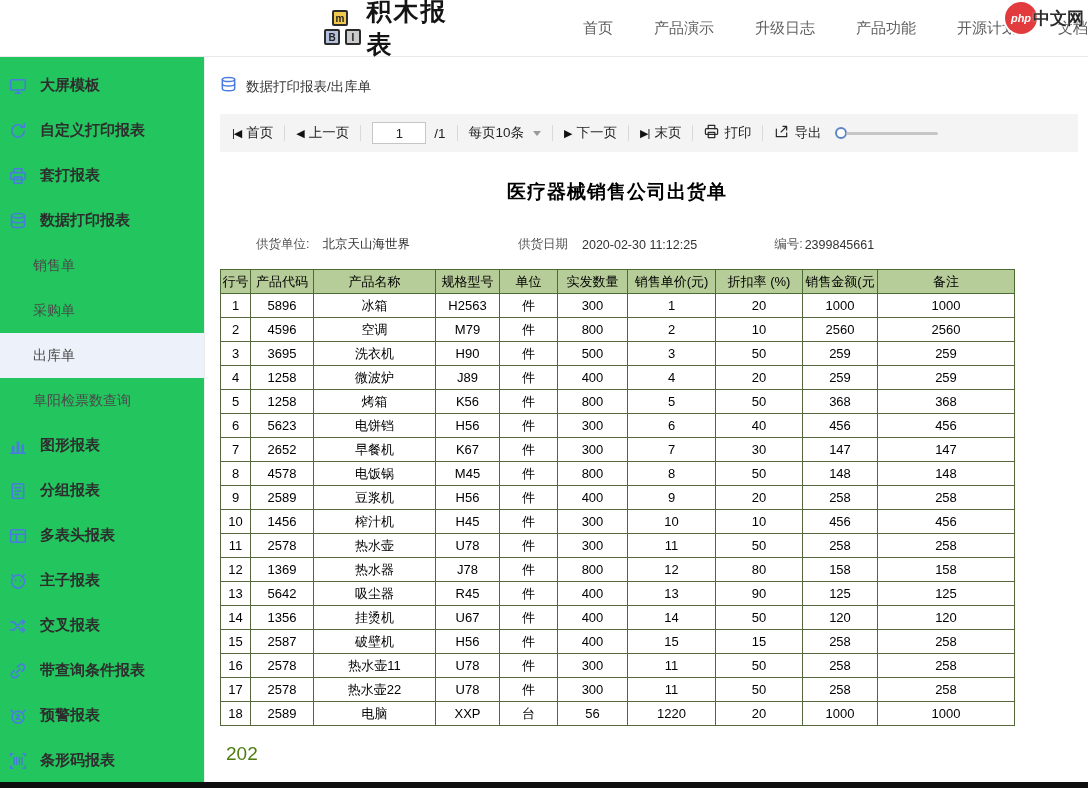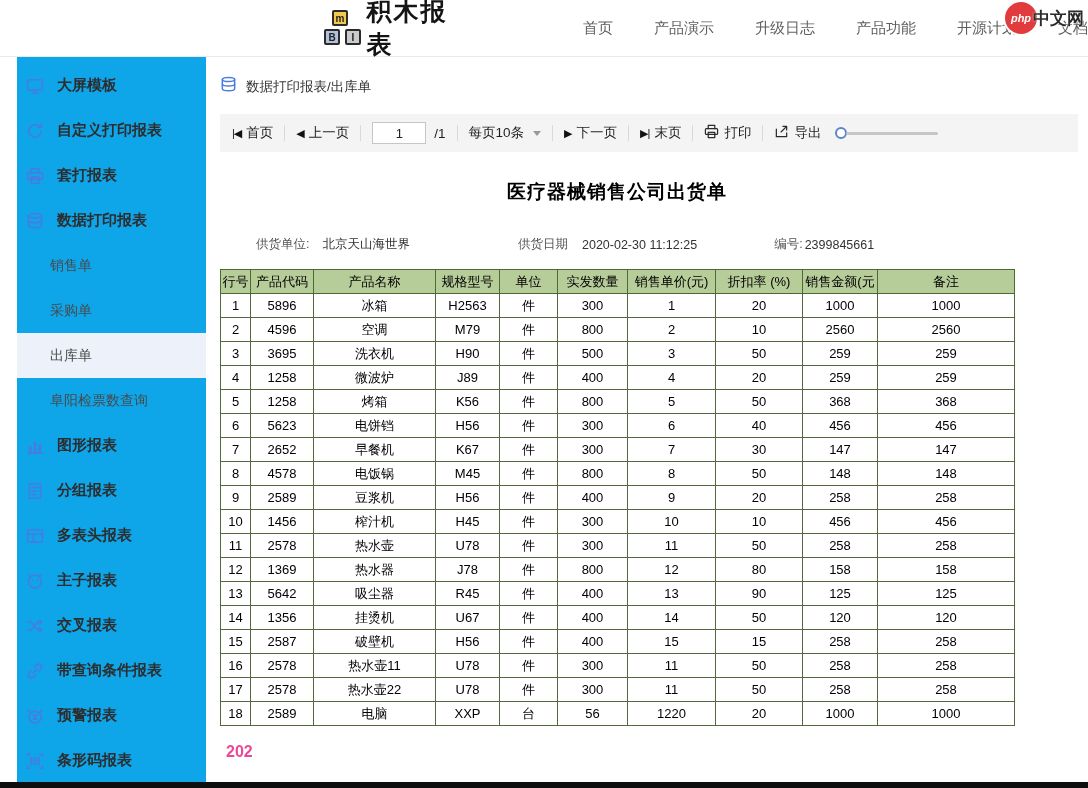--- a/index.html
+++ b/index.html
@@ -19,21 +19,21 @@
   .logo-text { font-size:25px; font-weight:900; color:#141414; letter-spacing:2px; margin-left:6px; }
   .top-nav { display:flex; gap:41px; margin-left:122px; }
   .top-nav .nav-item { font-size:15px; color:#5f5f5f; cursor:pointer; white-space:nowrap; }
   .watermark { position:absolute; right:4px; top:2px; display:flex; align-items:center; z-index:6; }
   .php-badge { width:32px; height:32px; border-radius:50%; background:#e23b3e; color:#fff;
     display:flex; align-items:center; justify-content:center; font-size:11px; font-weight:bold;
     font-style:italic; box-shadow:0 0 0 2px #fff; }
   .wm-text { font-size:17px; font-weight:800; color:#2b2b2b; margin-left:-4px; text-shadow:0 0 2px #fff; }
 
   
-  .sidebar { position:absolute; top:57px; left:17px; width:205px; bottom:0; background:#0ea5e9;
+  .sidebar { position:absolute; top:57px; left:0; width:205px; bottom:0; background:#22c55e;
     border-right:1px solid #ededed; padding-top:6px; }
   .side-item { height:45px; display:flex; align-items:center; padding-left:9px; cursor:pointer; }
   .side-item .icon { width:19px; height:19px; flex:0 0 19px; display:flex; align-items:center; }
   .side-item .lbl { margin-left:12px; font-size:15px; font-weight:bold; color:#2d2d2d; white-space:nowrap; }
   .side-sub { height:45px; display:flex; align-items:center; padding-left:33px; cursor:pointer; }
   .side-sub .lbl { font-size:14px; color:#4a4a4a; font-weight:normal; }
   .side-sub.active { background:#edf1f9; }
   svg.sicon { stroke:#4a7be0; fill:none; stroke-width:1.4; stroke-linecap:round; stroke-linejoin:round; }
 
   
@@ -65,21 +65,21 @@
   .info-val { color:#333; }
   .i1l { margin-left:36px; } .i1v { margin-left:13px; }
   .i2l { margin-left:108px; } .i2v { margin-left:14px; }
   .i3l { margin-left:77px; } .i3v { margin-left:2px; }
 
   table.report-table { border-collapse:collapse; margin-top:16px; table-layout:fixed; width:794px; }
   .report-table th { background:#b6cc99; border:1px solid #4c6b34; font-weight:normal;
     font-size:13px; color:#000; height:24px; padding:0 1px; white-space:nowrap; overflow:hidden; }
   .report-table td { border:1px solid #55673d; font-size:13px; color:#000; height:24px;
     text-align:center; white-space:nowrap; overflow:hidden; background:#fff; }
-  .footer-total { font-size:16px; color:#ec4899; margin:17px 0 0 6px;font-weight:bold; }
+  .footer-total { font-size:19px; color:#4d7c0f; margin:17px 0 0 6px; }
 
   .bottom-bar { position:absolute; left:0; right:0; bottom:0; height:6px; background:#0e0e0e; z-index:20; }
 </style>
 </head>
 <body>
 
 <div class="top-header">
   <div class="logo">
     <div class="logo-blocks">
       <span class="blk blk-m">m</span>

